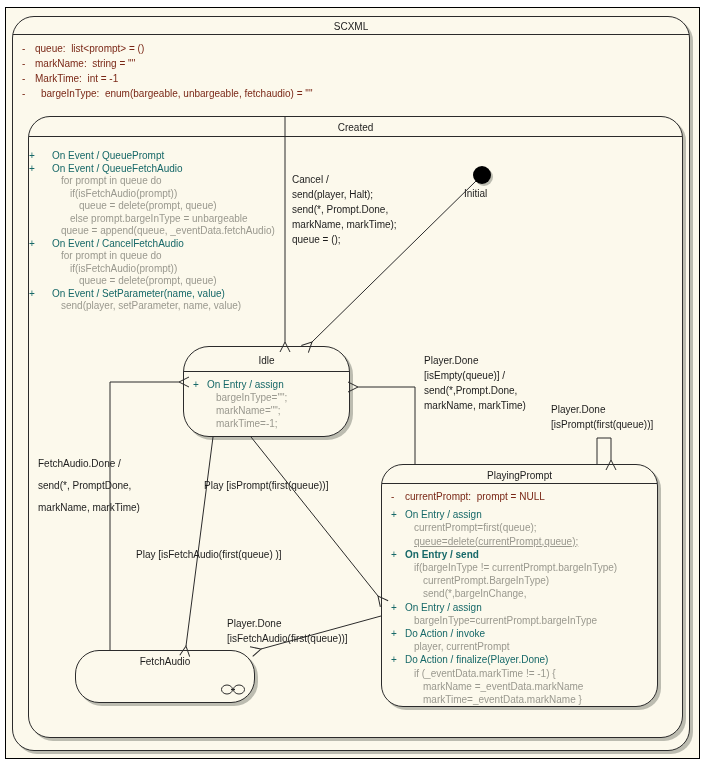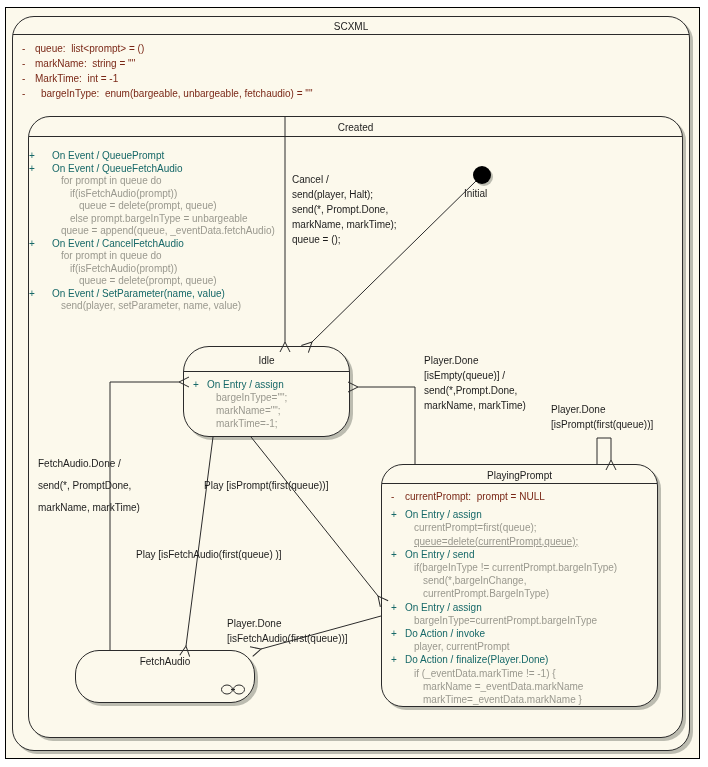--- a/index.html
+++ b/index.html
@@ -79,24 +79,24 @@
       </div>
   </div>
 
   <div class="state" style="left:381px;top:464px;width:277px;height:243px;border-radius:22px;">
     <div class="ttl" style="height:19px;padding-top:5px;">PlayingPrompt</div>
     <div class="ops pp-ops" style="left:9px;top:25px;">
         <div class="op-line attr"><span class="mk">-</span><span class="tx" style="padding-left: 0px;">currentPrompt:  prompt = NULL</span></div>
         <div class="op-line op"><span class="mk">+</span><span class="tx" style="padding-left: 0px;">On Entry / assign</span></div>
         <div class="op-line body"><span class="mk"></span><span class="tx" style="padding-left: 9px;">currentPrompt=first(queue);</span></div>
         <div class="op-line body"><span class="mk"></span><span class="tx" style="padding-left: 9px; text-decoration: underline;">queue=delete(currentPrompt,queue);</span></div>
-        <div class="op-line op"><span class="mk">+</span><span class="tx" style="padding-left: 0px;">On Entry / send</span></div>
+        <div class="op-line op"><span class="mk">+</span><span class="tx" style="padding-left: 0px; font-weight: bold;">On Entry / send</span></div>
         <div class="op-line body"><span class="mk"></span><span class="tx" style="padding-left: 9px;">if(bargeInType != currentPrompt.bargeInType)</span></div>
+        <div class="op-line body"><span class="mk"></span><span class="tx" style="padding-left: 18px;">currentPrompt.BargeInType)</span></div>
         <div class="op-line body"><span class="mk"></span><span class="tx" style="padding-left: 18px;">send(*,bargeInChange,</span></div>
-        <div class="op-line body"><span class="mk"></span><span class="tx" style="padding-left: 18px;">currentPrompt.BargeInType)</span></div>
         <div class="op-line op"><span class="mk">+</span><span class="tx" style="padding-left: 0px;">On Entry / assign</span></div>
         <div class="op-line body"><span class="mk"></span><span class="tx" style="padding-left: 9px;">bargeInType=currentPrompt.bargeInType</span></div>
         <div class="op-line op"><span class="mk">+</span><span class="tx" style="padding-left: 0px;">Do Action / invoke</span></div>
         <div class="op-line body"><span class="mk"></span><span class="tx" style="padding-left: 9px;">player, currentPrompt</span></div>
         <div class="op-line op"><span class="mk">+</span><span class="tx" style="padding-left: 0px;">Do Action / finalize(Player.Done)</span></div>
         <div class="op-line body"><span class="mk"></span><span class="tx" style="padding-left: 9px;">if (_eventData.markTime != -1) {</span></div>
         <div class="op-line body"><span class="mk"></span><span class="tx" style="padding-left: 18px;">markName =_eventData.markName</span></div>
         <div class="op-line body"><span class="mk"></span><span class="tx" style="padding-left: 18px;">markTime=_eventData.markName }</span></div>
       </div>
   </div>

